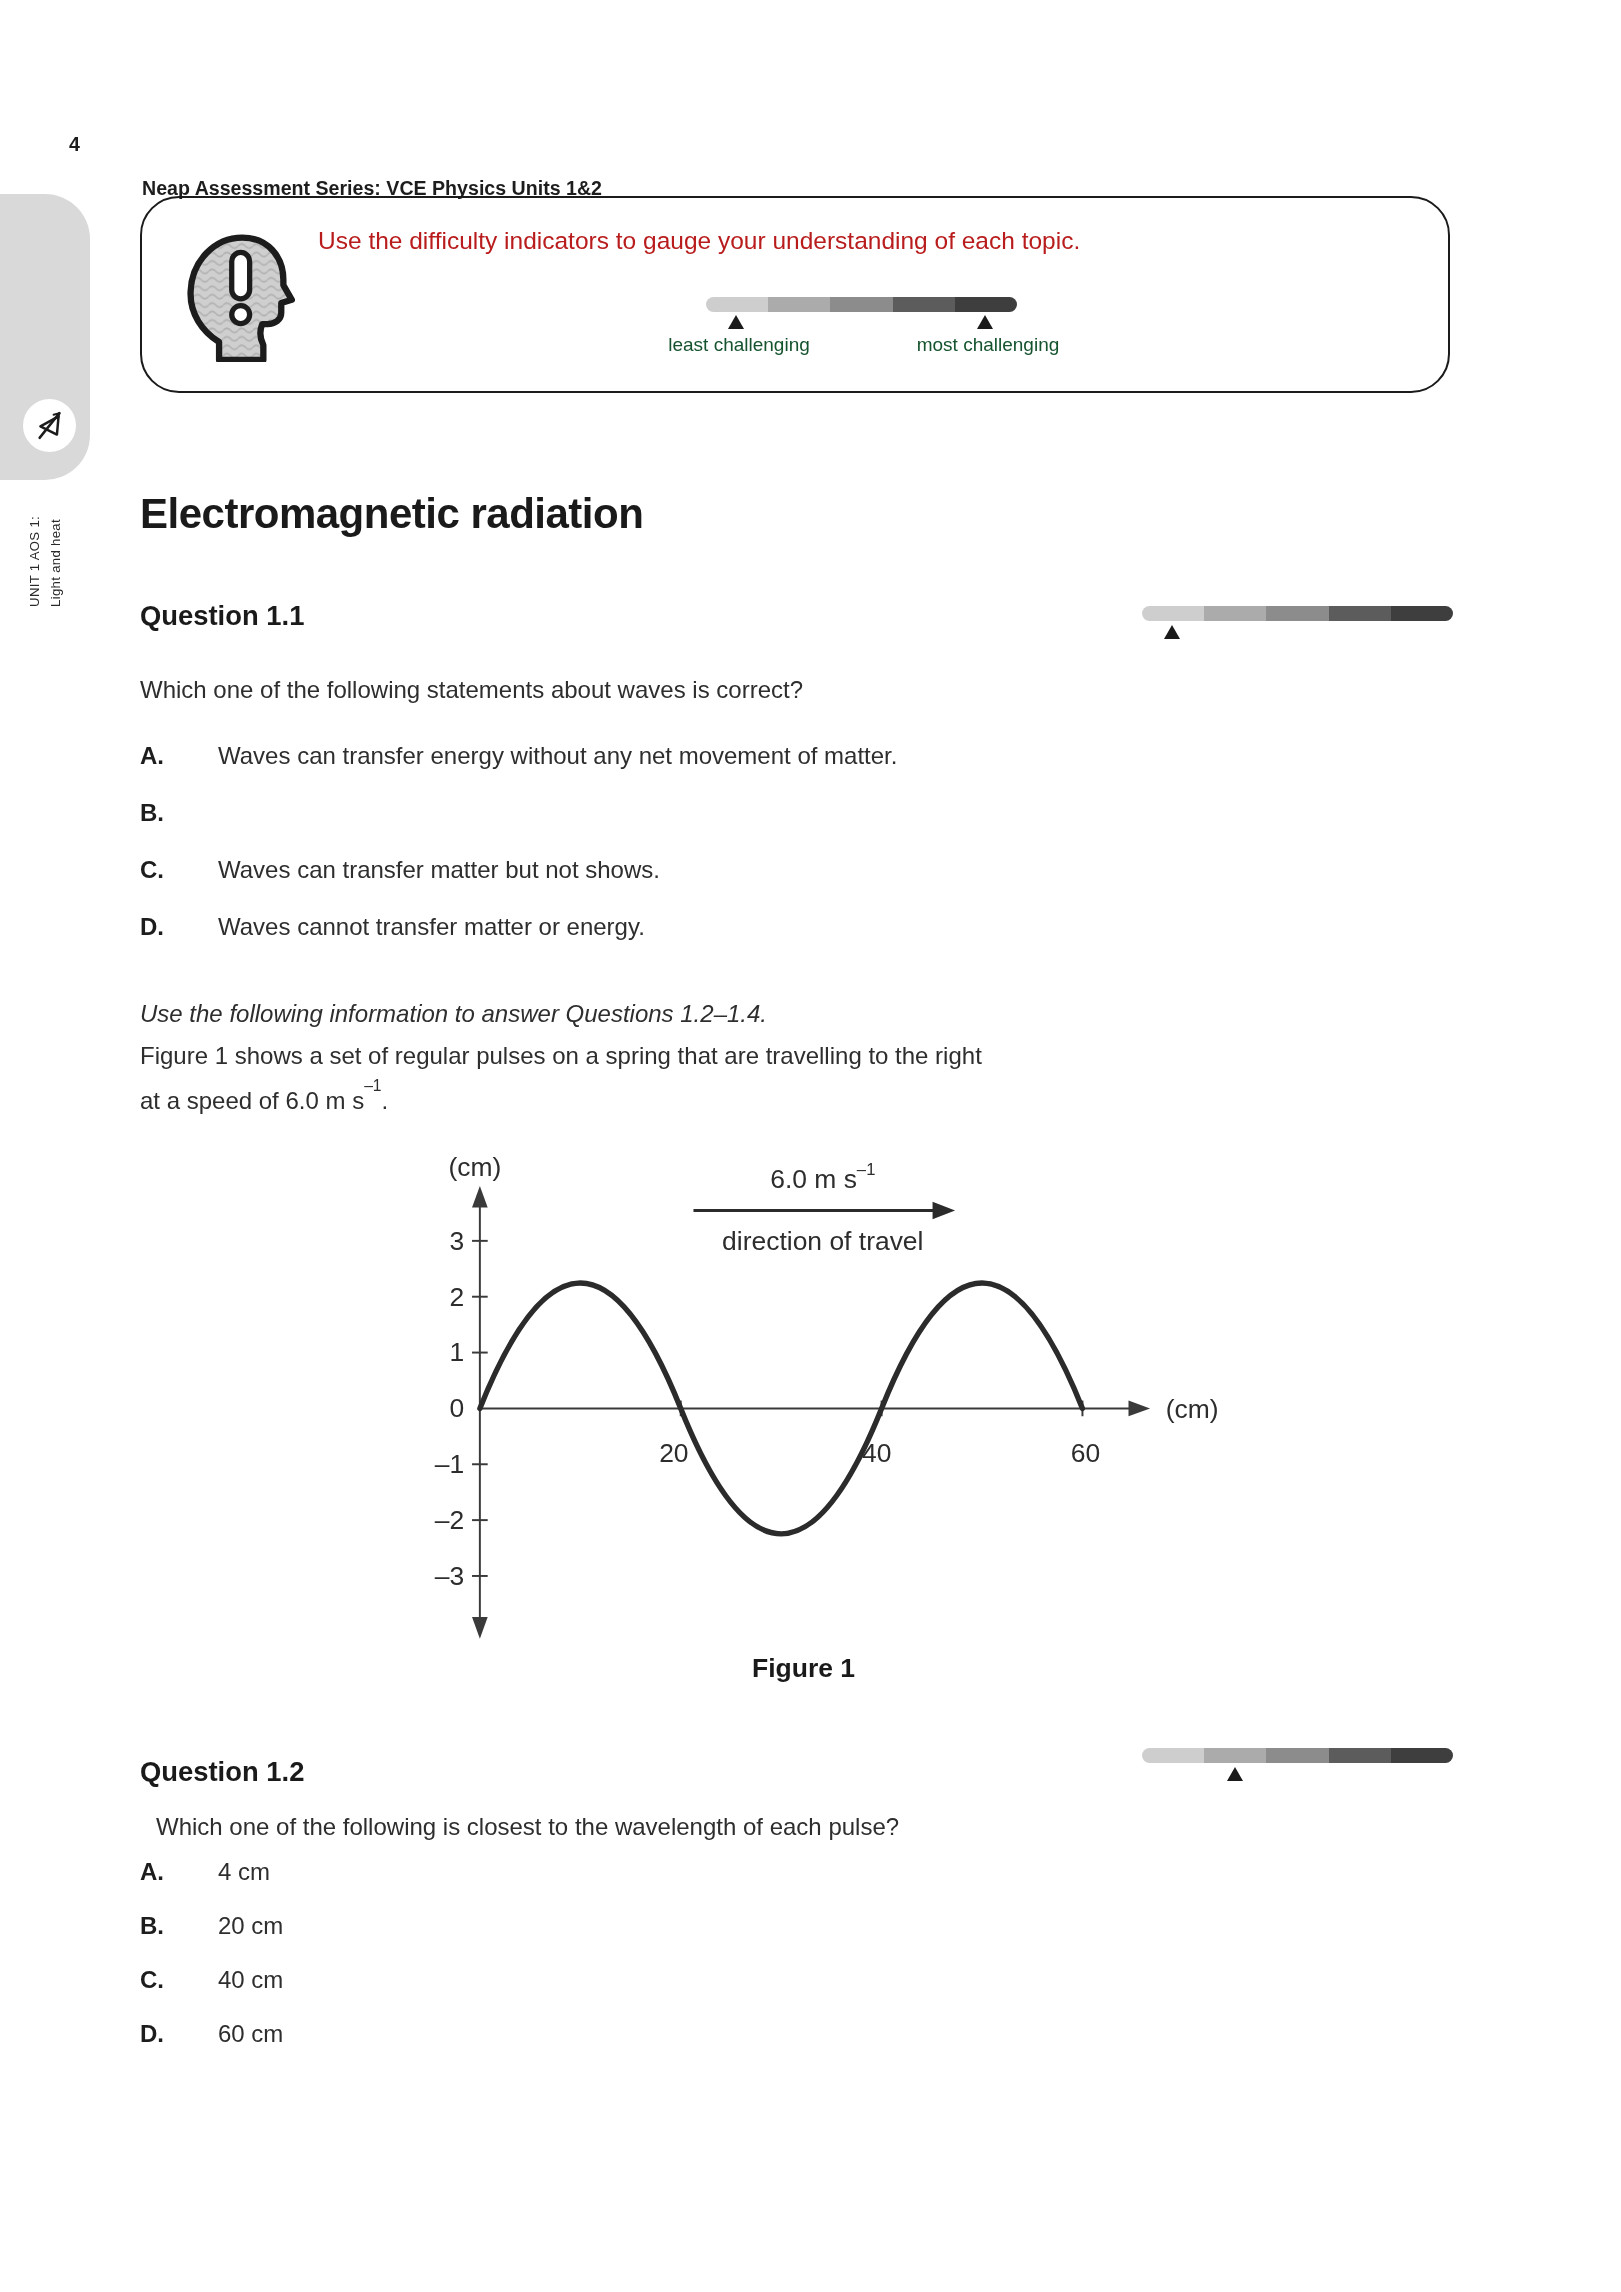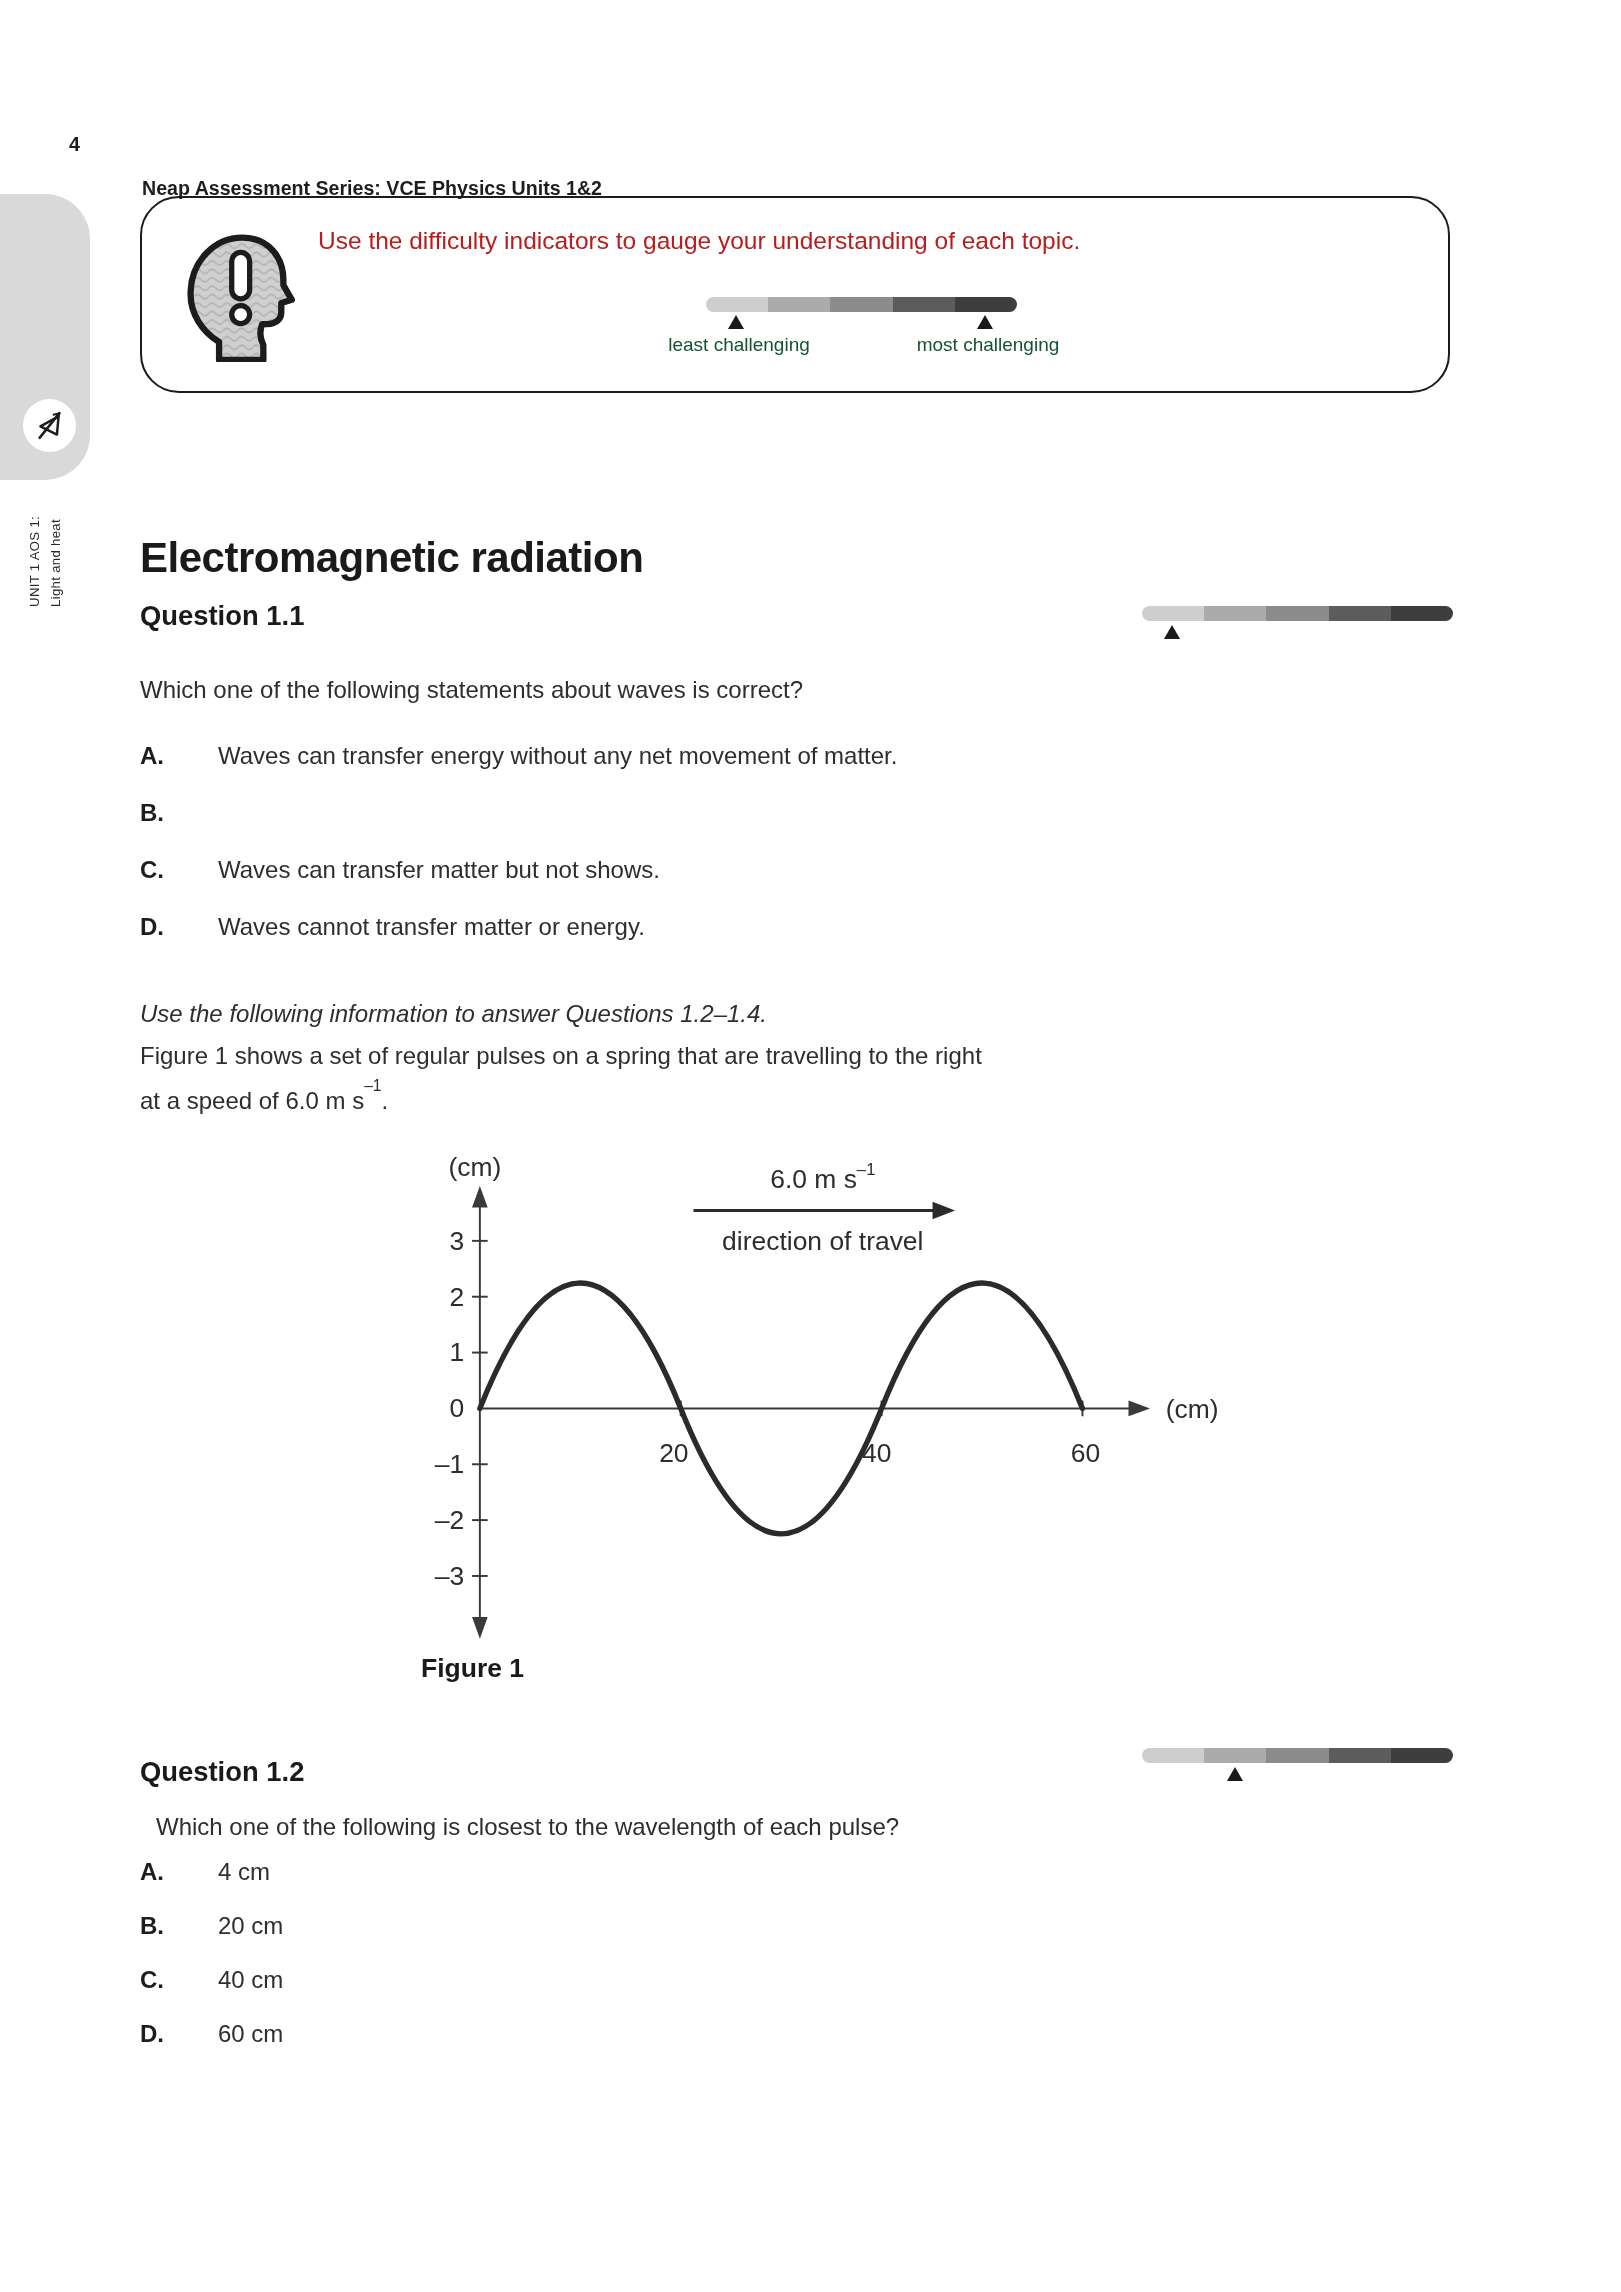--- a/index.html
+++ b/index.html
@@ -21,21 +21,21 @@
   
   .ibox{left:140px;top:196px;width:1310px;height:197px;border:2.9px solid #1b1b1b;border-radius:39px;box-sizing:border-box;}
   .ibox-text{left:176px;top:29px;font-size:24.5px;color:#b91c1c;}
   .scale-label{font-size:19px;color:#14532d;transform:translateX(-50%);white-space:nowrap;}
   
   .diff-bar{display:flex;width:311px;height:14.7px;border-radius:7.8px;overflow:hidden;}
   .diff-seg{flex:1;height:100%;}
   .diff-arrow{width:0;height:0;border-left:8.8px solid transparent;border-right:8.8px solid transparent;
     border-bottom:14.7px solid #1a1a1a;transform:translateX(-50%);}
   
-  .h1{font-size:42px;font-weight:bold;color:#1a1a1a;letter-spacing:-0.5px;margin-top:44px;}
+  .h1{font-size:42px;font-weight:bold;color:#1a1a1a;letter-spacing:-0.5px;}
   .qtitle{font-size:27.4px;font-weight:bold;color:#1a1a1a;}
   .body-t{font-size:24px;color:#2e2e2e;}
   .opt-letter{font-weight:bold;color:#1d1d1d;}
   .italic-t{font-style:italic;}
   .center-col{left:140px;width:1310px;text-align:left;}
   sup.s{font-size:15.7px;position:relative;top:-8.8px;}
   .fig-caption{font-size:26.5px;font-weight:bold;color:#1a1a1a;}
   .figure-svg text{font-family:"Liberation Sans",sans-serif;fill:#2d2d2d;}
 </style>
 </head>
@@ -156,21 +156,21 @@
     <text x="28" y="40" font-size="27">(cm)</text>
     <text x="760" y="287" font-size="27">(cm)</text>
 
     <path d="M 60 277 Q 162.5 21 265 277 Q 367.5 533 470 277 Q 572.5 21 675 277" fill="none" stroke="#2b2b2b" stroke-width="5.5" stroke-linecap="round"></path>
 
     <line x1="278" y1="75" x2="526" y2="75" stroke="#2b2b2b" stroke-width="3"></line>
     <polygon points="545,75 522,66 522,84" fill="#2b2b2b"></polygon>
     <text x="410" y="52" text-anchor="middle" font-size="27"><tspan>6.0 m s</tspan><tspan dy="-13" font-size="17">–1</tspan></text>
     <text x="410" y="115" text-anchor="middle" font-size="27">direction of travel</text>
   </svg>
-  <div class="abs fig-caption" style="left:421px;top:1653px;width:765px;text-align:left;">Figure 1</div>
+  <div class="abs fig-caption" style="left:421px;top:1653px;width:765px;text-align:center;">Figure 1</div>
 
   <div class="abs qtitle" style="left:140px;top:1756px;">Question 1.2</div>
   <div class="abs" style="left:1142px;top:1748px;width:311px;">
     <div class="diff-bar">
         <span class="diff-seg" style="background: rgb(206, 206, 206);"></span>
         <span class="diff-seg" style="background: rgb(171, 171, 171);"></span>
         <span class="diff-seg" style="background: rgb(140, 140, 140);"></span>
         <span class="diff-seg" style="background: rgb(92, 92, 92);"></span>
         <span class="diff-seg" style="background: rgb(62, 62, 62);"></span>
       </div>

